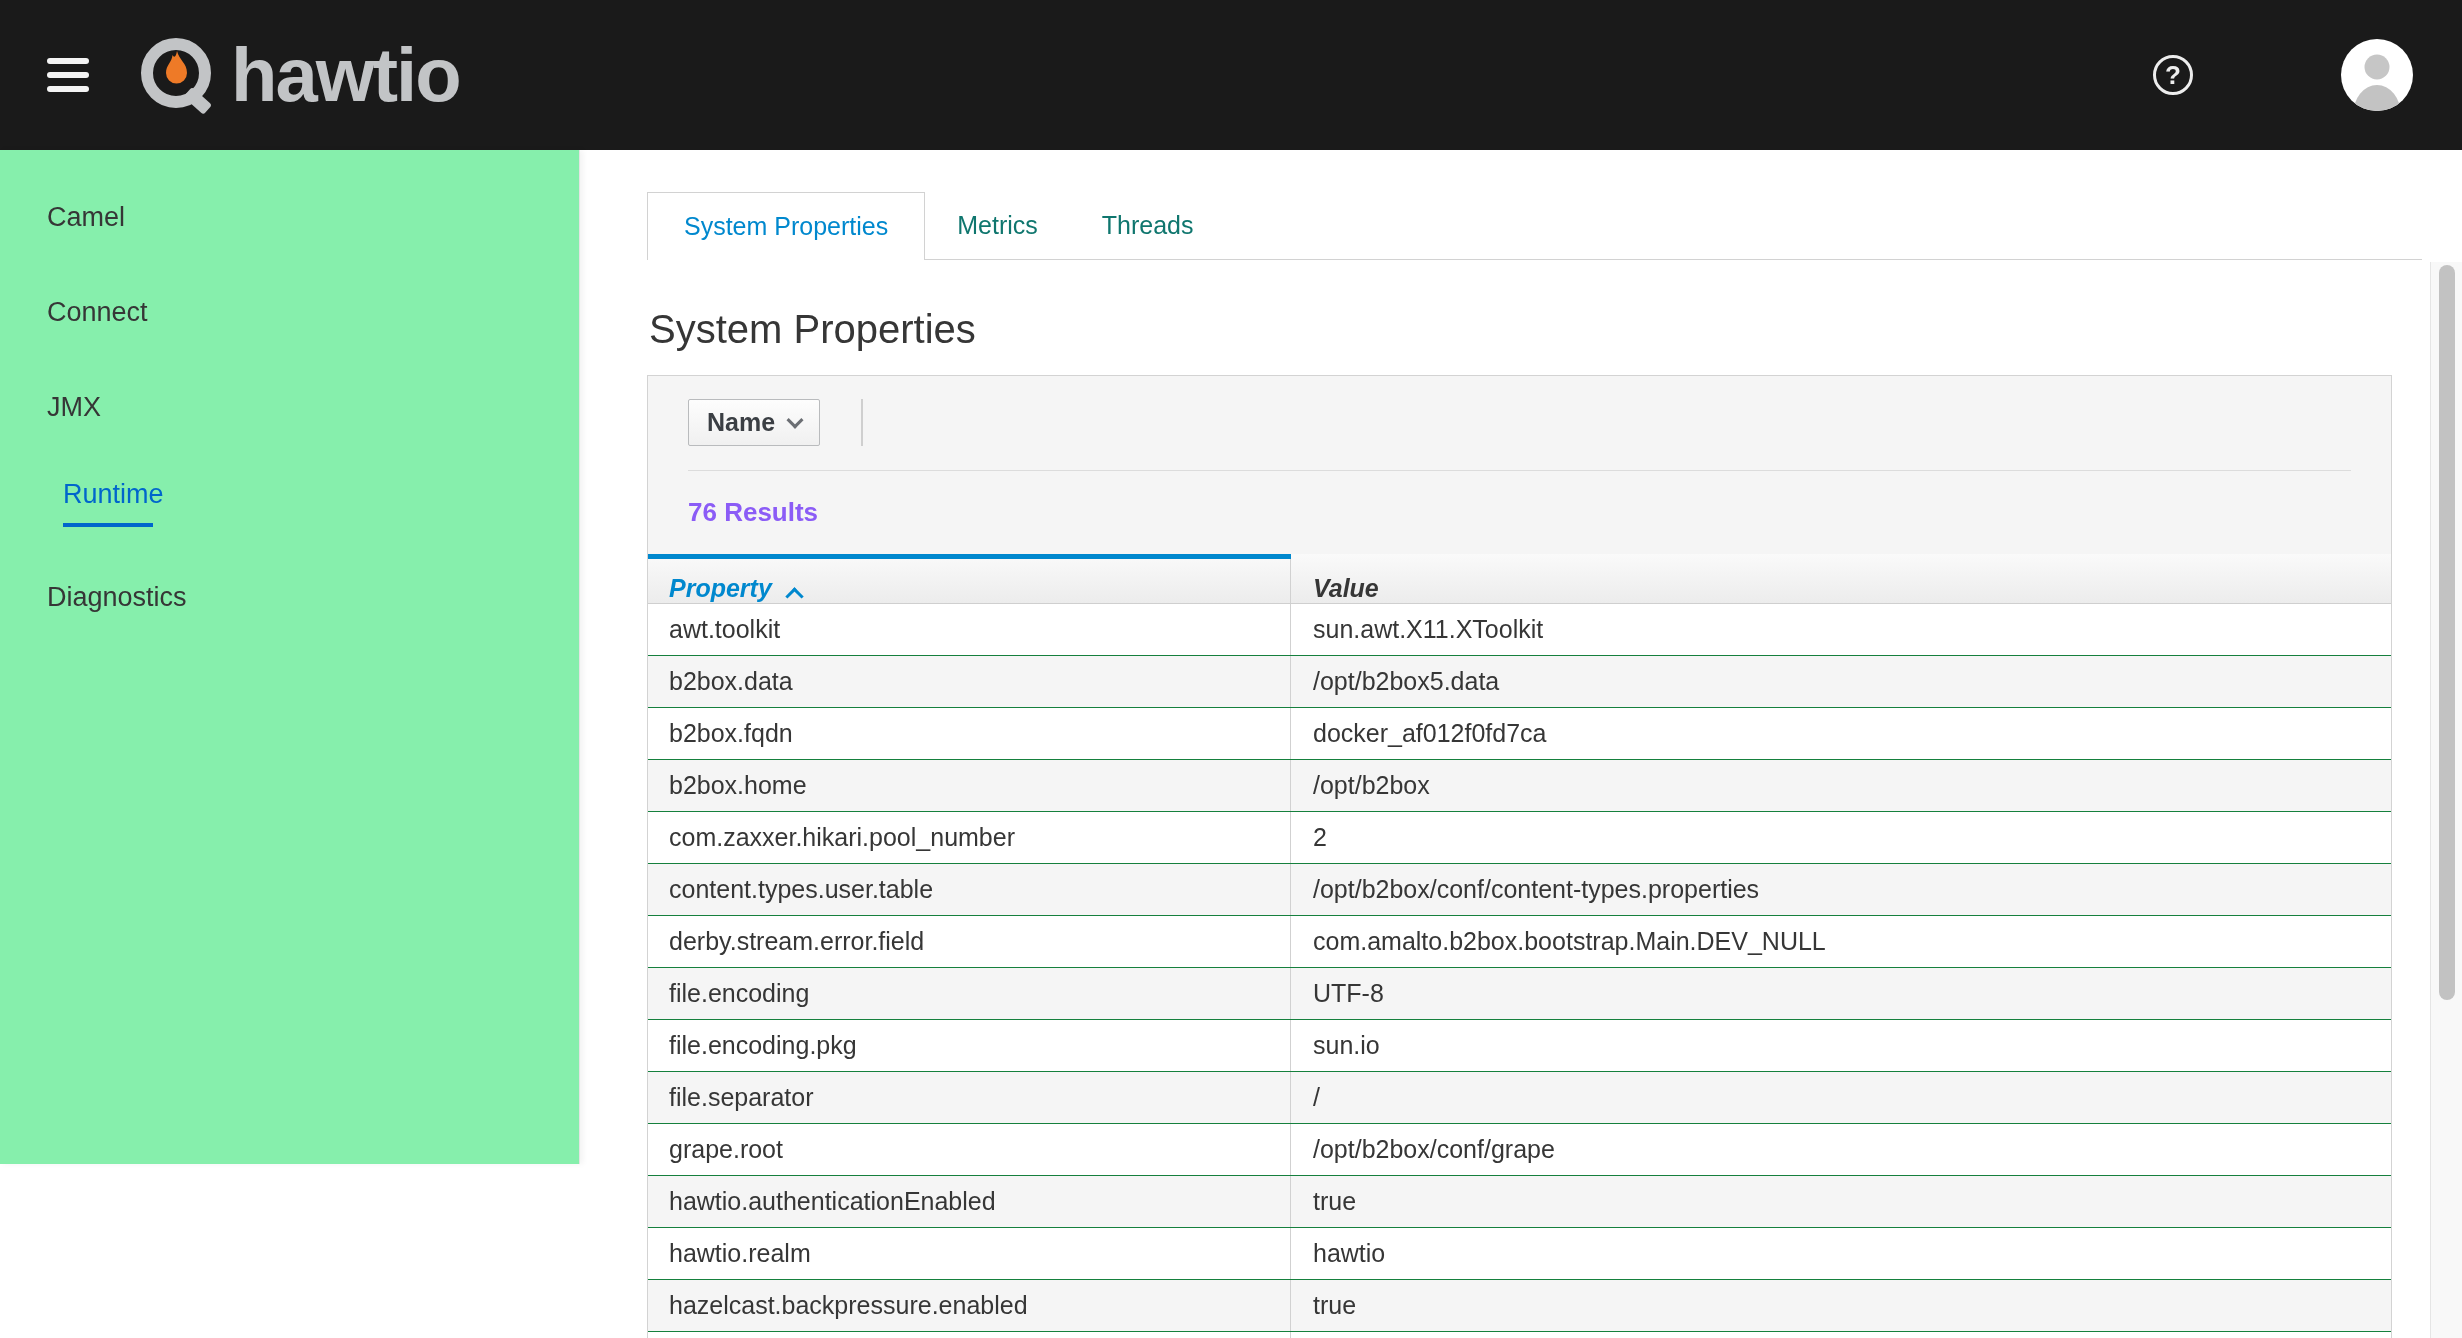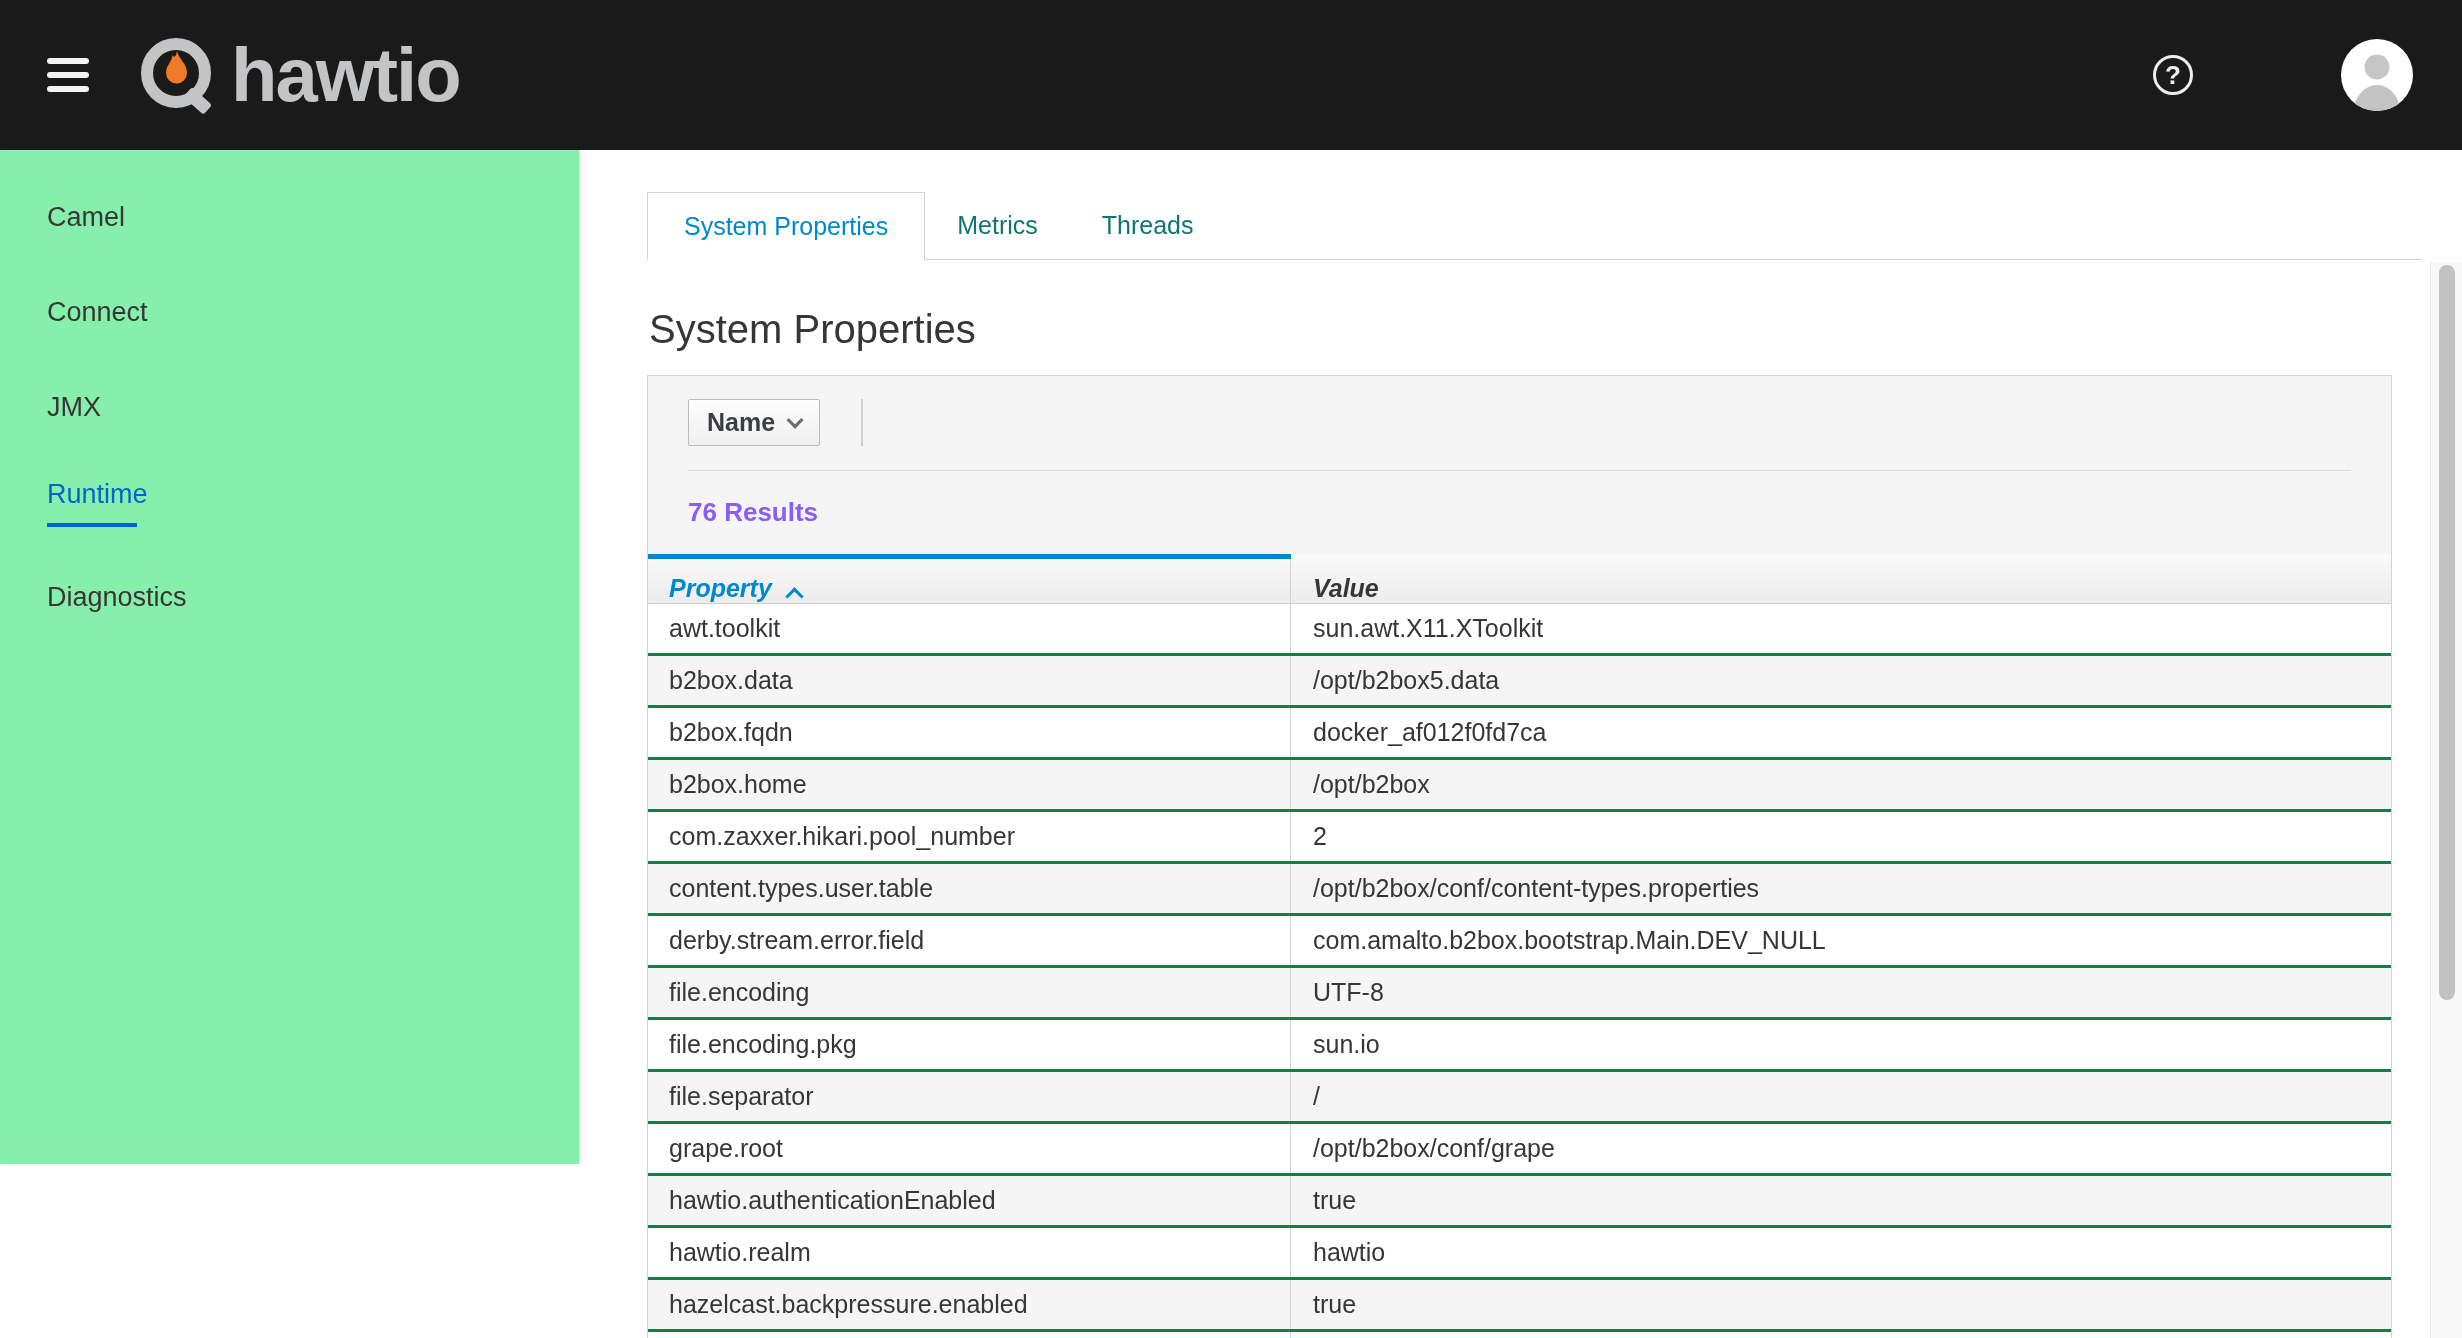--- a/index.html
+++ b/index.html
@@ -21,21 +21,21 @@
               justify-content:center; background:none; cursor:pointer; }
   .avatar-btn { margin-left:148px; margin-right:49px; width:72px; height:72px; border:none;
                 background:none; padding:0; cursor:pointer; }
 
   
   .sidebar { position:absolute; left:0; top:150px; width:580px; height:1014px; background:#86efac;
              border-right:1px solid #e4e4e4; box-shadow:3px 0 6px rgba(0,0,0,.05);
              padding-top:20px; }
   .side-item { height:95px; display:flex; flex-direction:column; justify-content:center;
                padding-left:47px; font-size:27px; color:#363636; cursor:pointer; }
-  .side-item.active { color:#0066cc; }
+  .side-item.active { color:#0066cc;margin-left:16px; }
   .active-bar { width:90px; height:4px; background:#0066cc; margin-top:13px; }
 
   
   .content { position:absolute; left:647px; top:150px; width:1775px; }
 
   .tab-bar { margin-top:42px; height:68px; display:flex; align-items:stretch;
              border-bottom:1px solid #d2d2d2; }
   .tab { display:flex; align-items:center; padding:0 32px; font-size:25px; color:#0f766e;
          cursor:pointer; background:none; border:none; }
   .tab.active { background:#fff; border:1px solid #d2d2d2; border-bottom:none;
@@ -67,21 +67,21 @@
            background:linear-gradient(to bottom,#fafafa,#ececec);
            border-bottom:1px solid #cfcfcf; }
   .sort-bar { position:absolute; left:0; top:0; width:643px; height:5px; background:#0088ce; }
   .th { display:flex; align-items:flex-end; font-size:25px; font-weight:700;font-style:italic; }
   .th-prop { width:643px; padding-left:21px; color:#0088ce; border-right:1px solid #d1d1d1;
              cursor:pointer; }
   .th-value { padding-left:22px; color:#363636; cursor:pointer; flex:1; }
   .caret-up { display:inline-block; width:13px; height:13px; border-left:3px solid #0088ce;
               border-top:3px solid #0088ce; transform:rotate(45deg); margin-left:16px;
               margin-top:7px; }
-  .trow { height:52px; display:flex; border-bottom:3px solid #15803d; background:#fff; }
+  .trow { height:52px; display:flex; border-bottom:1px solid #15803d; background:#fff; }
   .trow:nth-child(even) { background:#f5f5f5; }
   .td { display:flex; align-items:center; font-size:25px; color:#363636; overflow:hidden;
         white-space:nowrap; }
   .col-prop { width:643px; padding-left:21px; border-right:1px solid #d1d1d1; }
   .col-value { padding-left:22px; flex:1; }
   .trow.sliver { height:60px; border-bottom:none; }
 
   
   .scroll-track { position:absolute; right:0; top:262px; width:32px; height:1076px;
                   background:#f8f8f8; border-left:1px solid #e5e5e5; }

